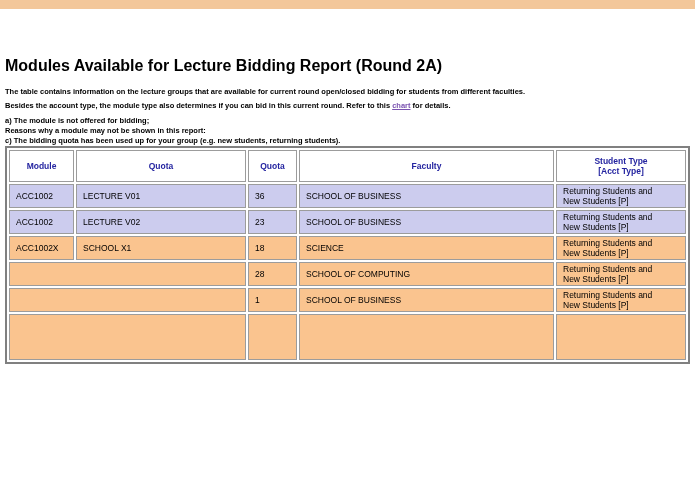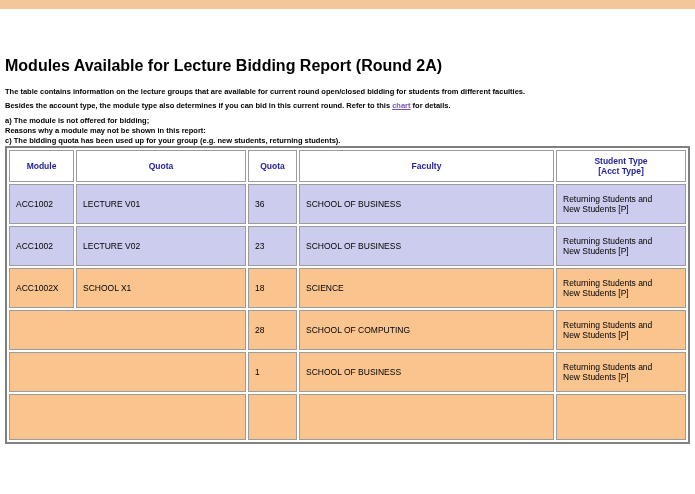--- a/index.html
+++ b/index.html
@@ -62,21 +62,21 @@
   .bid-table th {
     height: 32px;
     background: #ffffff;
     color: var(--header-text);
     font-weight: bold;
     text-align: center;
     white-space: pre-line;
     line-height: 10px;
   }
   .bid-table td {
-    height: 40px;
+    height: 24px;
     padding-left: 6px;
     text-align: left;
     white-space: pre-line;
     line-height: 10px;
   }
   tr.row-lavender td { background: var(--row-lavender); }
   tr.row-peach td { background: var(--row-peach); }
   tr.row-partial td { height: 46px; }
 </style>
 </head>

